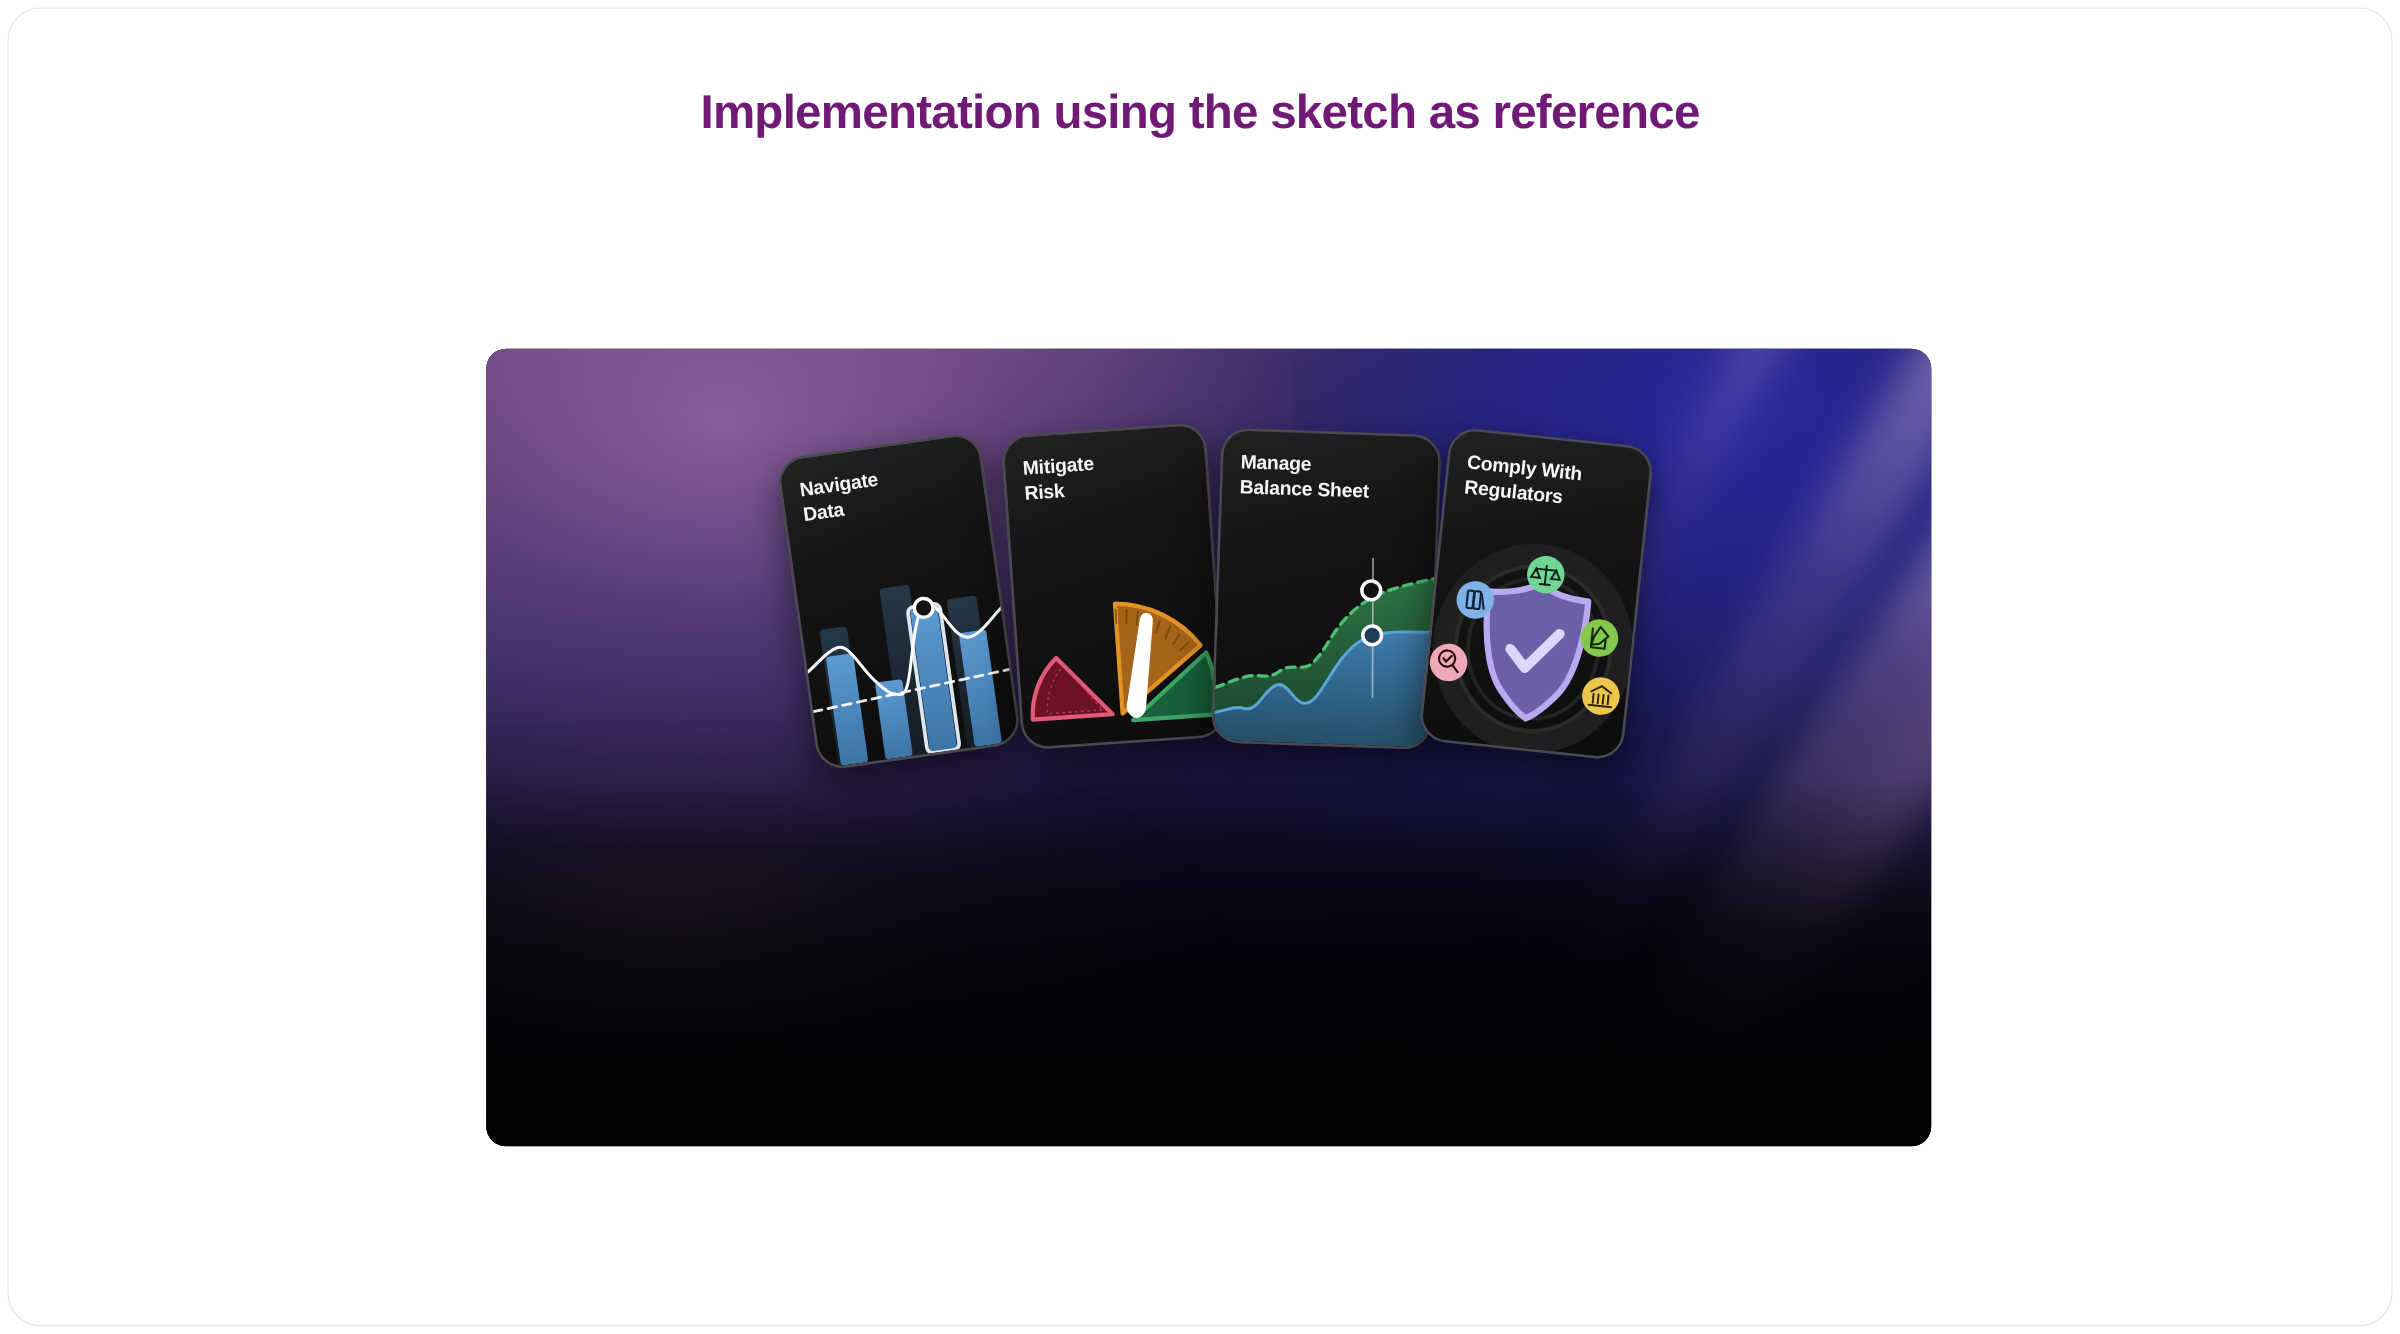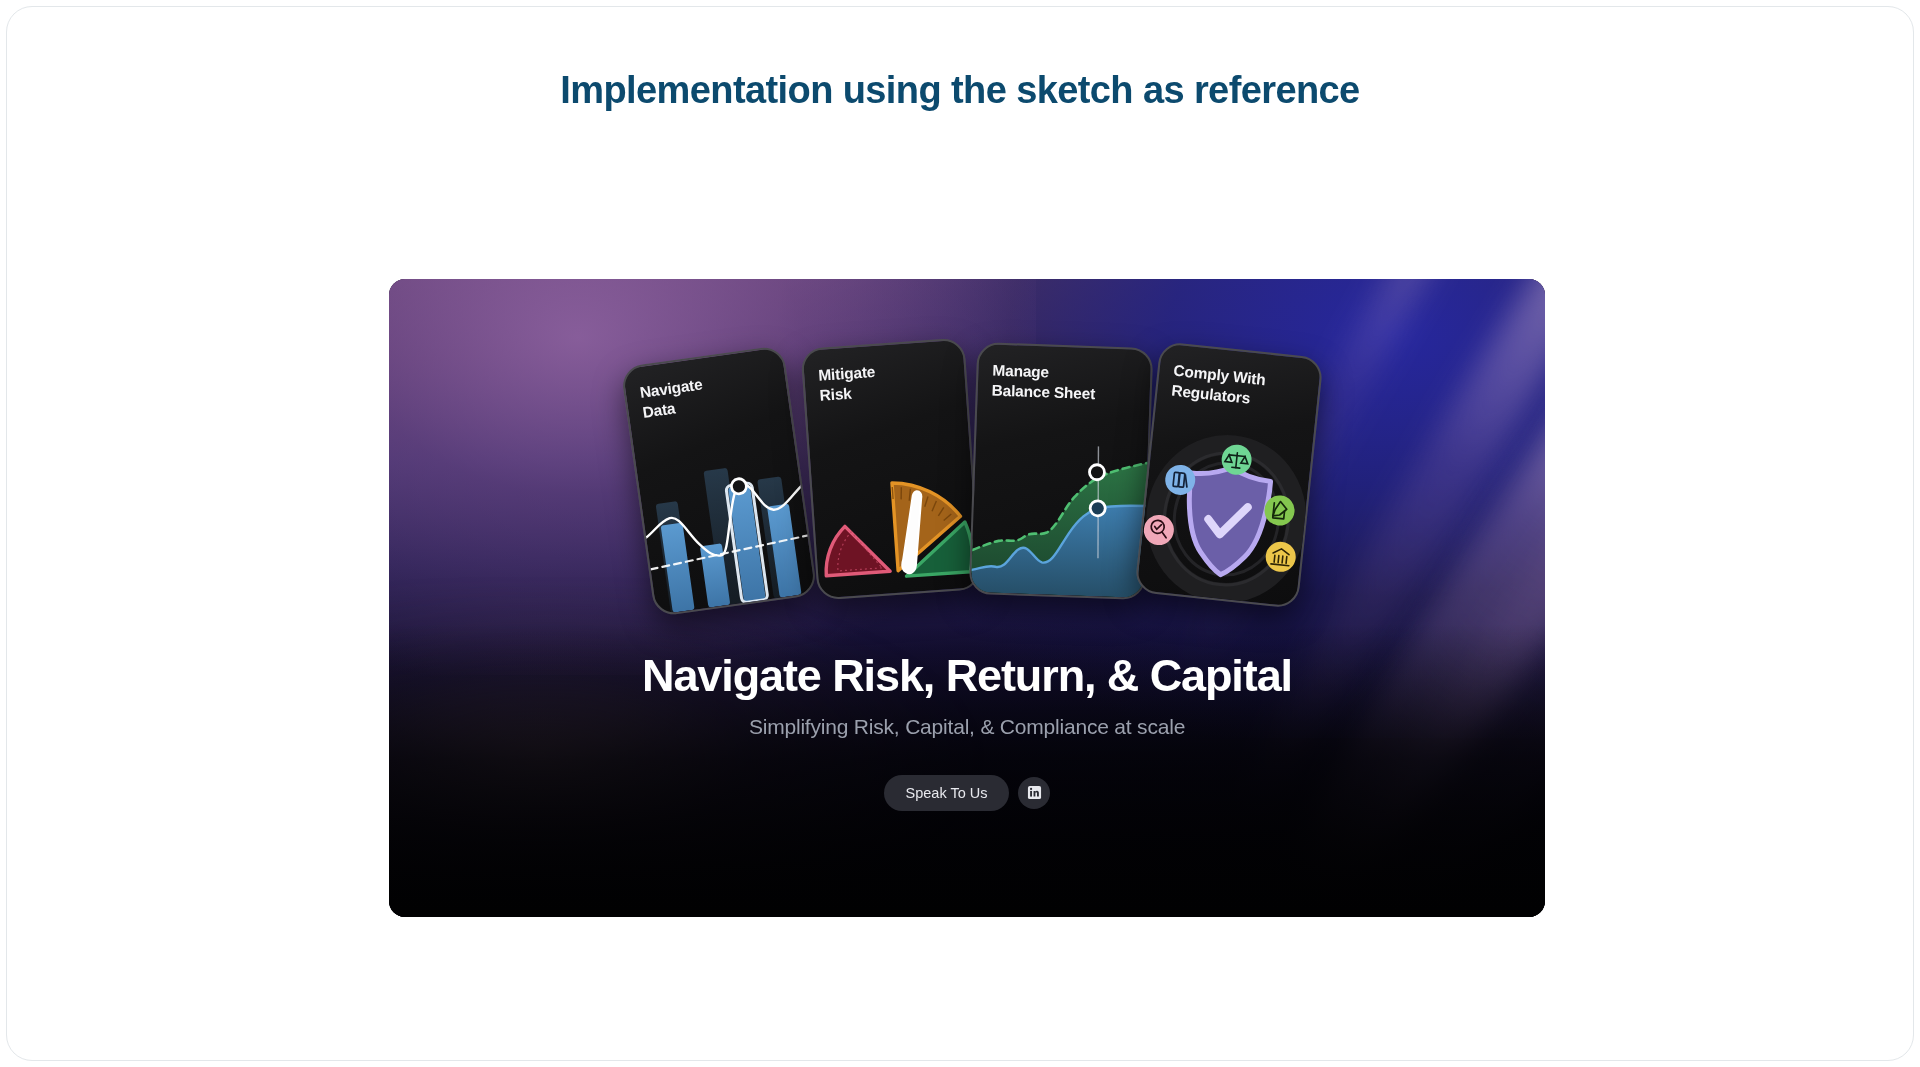--- a/index.html
+++ b/index.html
@@ -23,21 +23,21 @@
 
   
   .page-title {
     position: absolute;
     left: 0; right: 0;
     top: 62px;
     text-align: center;
     font-size: 38px;
     font-weight: 700;
     letter-spacing: -0.6px;
-    color: #0c4a6e;
+    color: #701a75;
     font-family: "Liberation Sans", sans-serif;
   }
 
   
   .hero {
     position: absolute;
     left: 382px;
     top: 272px;
     width: 1156px;
     height: 638px;
@@ -393,30 +393,15 @@
                   <line x1="131" y1="136" x2="149" y2="136"></line>
                 </g>
               </g>
             </svg>
           </div>
         </div>
 
       </div>
     </div>
 
-    <div class="hero-copy">
-      <div class="hero-headline">Navigate Risk, Return, &amp; Capital</div>
-      <div class="hero-sub">Simplifying Risk, Capital, &amp; Compliance at scale</div>
-      <div class="hero-actions">
-        <button class="btn-speak">Speak To Us</button>
-        <button class="btn-linkedin">
-          <svg width="15" height="15" viewBox="0 0 24 24">
-            <rect x="1.5" y="1.5" width="21" height="21" rx="3" fill="#e8e9ee"></rect>
-            <rect x="5" y="9.5" width="3" height="9" fill="#2a2b33"></rect>
-            <circle cx="6.5" cy="6.2" r="1.8" fill="#2a2b33"></circle>
-            <path d="M10.5,9.5 L13.3,9.5 L13.3,10.8 C13.9,9.8 15,9.2 16.2,9.3 C18,9.4 19,10.7 19,12.8 L19,18.5 L16,18.5 L16,13.4 C16,12.3 15.5,11.7 14.6,11.7 C13.8,11.7 13.4,12.3 13.4,13.4 L13.4,18.5 L10.5,18.5 Z" fill="#2a2b33"></path>
-          </svg>
-        </button>
-      </div>
-    </div>
 
   </div>
 </div>
 
 </body></html>

